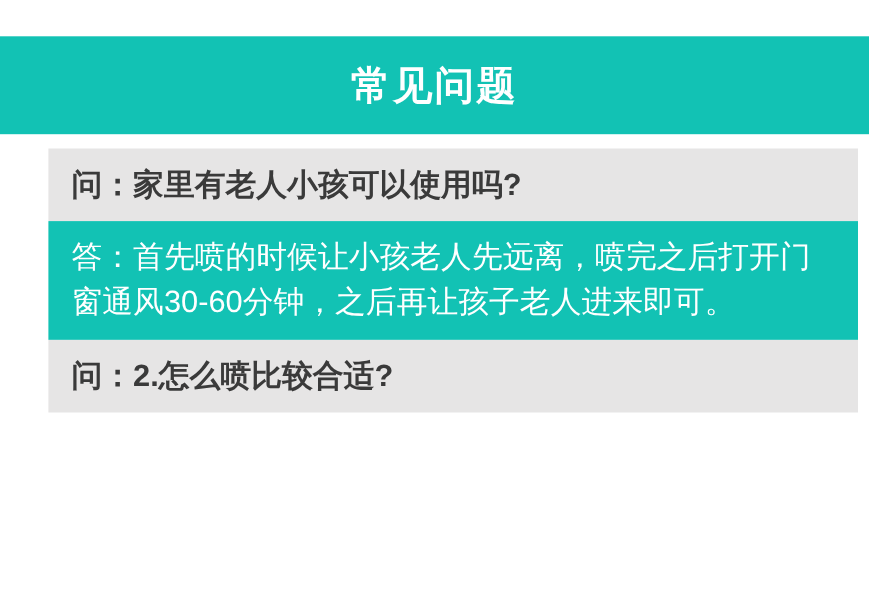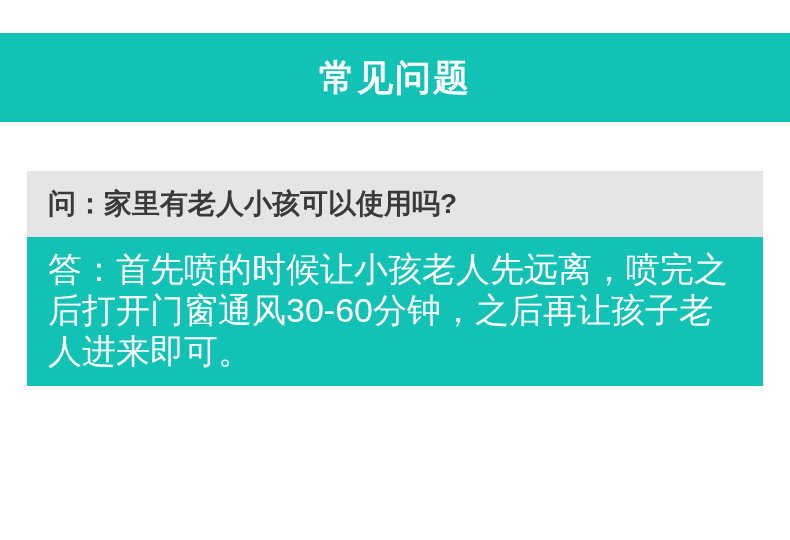--- a/index.html
+++ b/index.html
@@ -38,24 +38,23 @@
     font-size: 36px;
     font-weight: bold;
     letter-spacing: 2px;
     line-height: 1;
     white-space: nowrap;
   }
 
   
   .faq-list {
     position: absolute;
-    left: 27px;
+    left: 44px;
     top: 135px;
     width: 736px;
-    margin-top: 36px;
   }
 
   .qa-item { width: 100%; }
 
   .question-block {
     background: #e6e5e5;
     width: 100%;
     box-sizing: border-box;
     padding: 15px 20px 16px 21px;
   }
@@ -68,21 +67,21 @@
   }
 
   .answer-block {
     background: #12c2b4;
     width: 100%;
     box-sizing: border-box;
     padding: 12px 18px 14px 21px;
   }
   .answer-text {
     color: #ffffff;
-    font-size: 34px;
+    font-size: 28px;
     font-weight: normal;
     line-height: 41px;
     letter-spacing: 0px;
   }
 
   .spacer-1 { height: 0px; }
 </style>
 </head>
 <body>
 
@@ -99,16 +98,19 @@
         <div class="question-text">问：家里有老人小孩可以使用吗?</div>
       </div>
       <div class="answer-block">
         <div class="answer-text">答：首先喷的时候让小孩老人先远离，喷完之后打开门窗通风30-60分钟，之后再让孩子老人进来即可。</div>
       </div>
     </div>
 
     <div class="spacer-1"></div>
 
     <div class="qa-item">
+      <div class="question-block">
+        <div class="question-text">问：2.怎么喷比较合适?</div>
+      </div>
     </div>
 
   </div>
 </div>
 
 </body></html>

